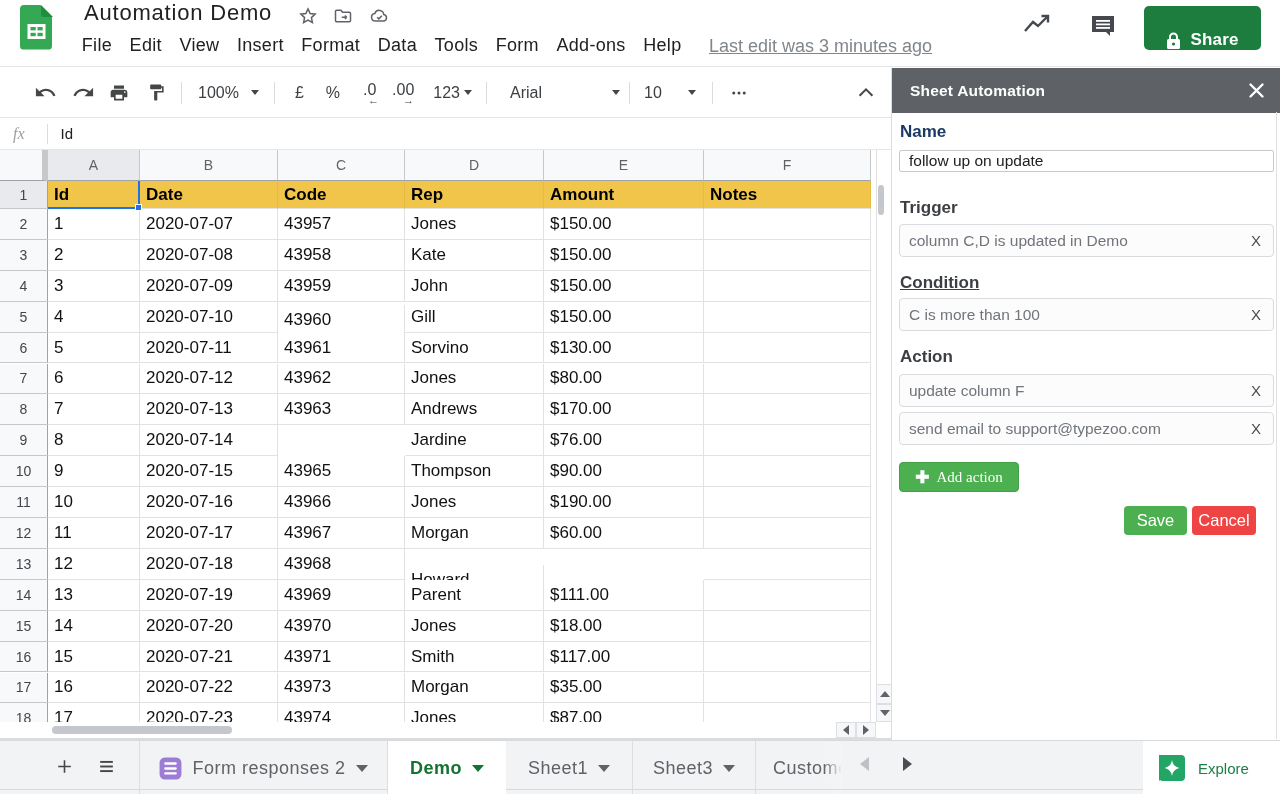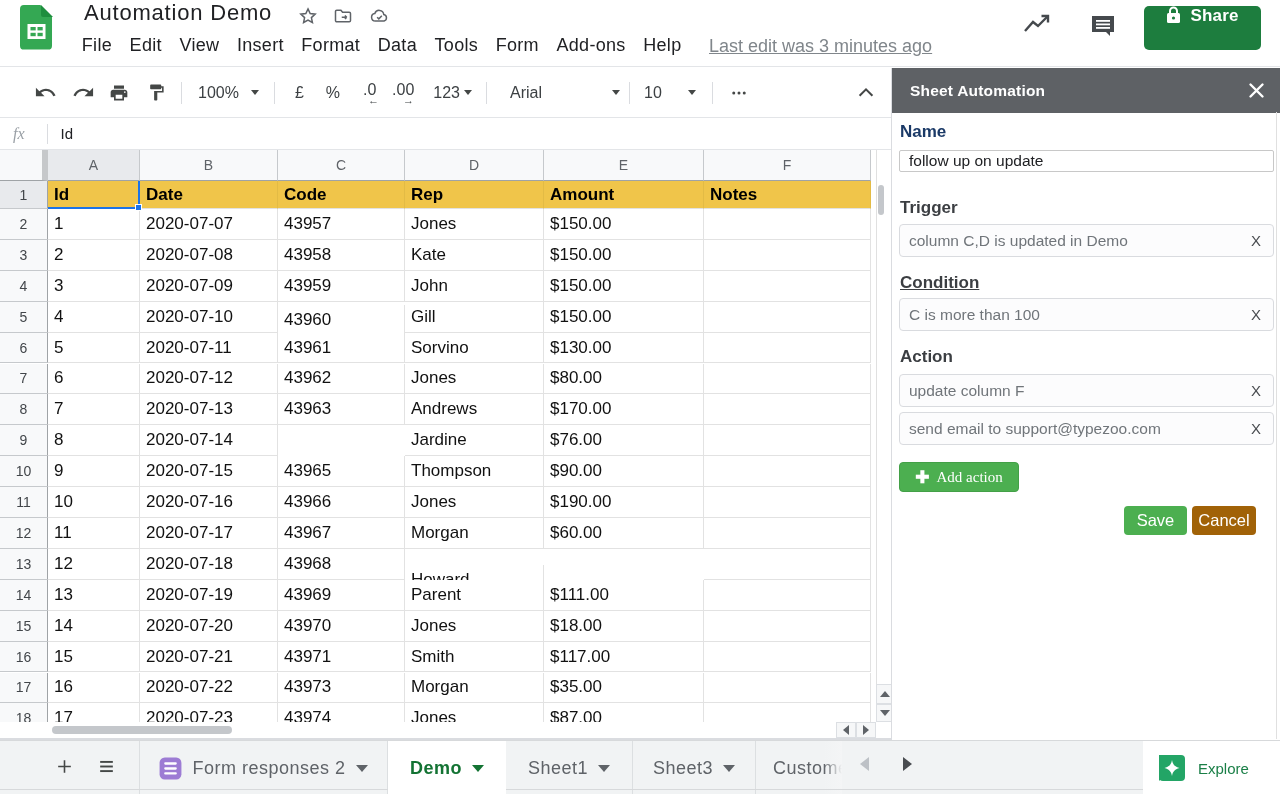--- a/index.html
+++ b/index.html
@@ -11,21 +11,21 @@
   #titlebar { position:absolute; left:0; top:0; width:1280px; height:67px; background:#fff; border-bottom:1px solid #e3e5e8; }
   #logo { position:absolute; left:20px; top:5px; width:33px; height:46px; }
   #doc-title { position:absolute; left:84px; top:0px; font-size:22px; color:#202124; letter-spacing:0.8px; }
   .title-icons { position:absolute; left:298px; top:6px; display:flex; gap:14px; align-items:center; color:#5f6368; }
   .title-icons svg { display:block; }
   #menubar { position:absolute; left:73px; top:32px; display:flex; }
   .menu-item { font-size:18px; color:#202124; padding:0 8.8px; line-height:26px; letter-spacing:0.3px; }
   #last-edit { position:absolute; left:709px; top:33px; font-size:18px; color:#80868b; text-decoration:underline; line-height:26px; white-space:nowrap; }
   #stats-icon { position:absolute; left:1022px; top:12px; color:#45494d; }
   #comment-icon { position:absolute; left:1089px; top:12px; color:#45494d; }
-  #share-btn { position:absolute; left:1144px; top:6px; width:117px; height:44px; background:#1d7d3e; border-radius:5px; display:flex; align-items:flex-start; justify-content:center; gap:9px; color:#fff; }
+  #share-btn { position:absolute; left:1144px; top:6px; width:117px; height:44px; background:#1d7d3e; border-radius:5px; display:flex; align-items:flex-end; justify-content:center; gap:9px; color:#fff; }
   #share-btn .lbl { font-size:17px; font-weight:bold; letter-spacing:0.2px; }
 
   
   #toolbar { position:absolute; left:0; top:68px; width:893px; height:49px; background:#fff; display:flex; align-items:center; color:#444746; }
   #toolbar .ticon { display:flex; align-items:center; justify-content:center; width:24px; height:24px; }
   #toolbar .sep { width:1px; height:22px; background:#dadce0; }
   #toolbar .txt { font-size:16px; color:#3c4043; }
   .caret { display:inline-block; width:0; height:0; border-left:4.5px solid transparent; border-right:4.5px solid transparent; border-top:5px solid #444746; }
   .decbtn { display:flex; flex-direction:column; align-items:flex-start; font-size:16px; line-height:13px; margin-top:2px; }
   .decarrow { font-size:11px; line-height:8px; }
@@ -70,21 +70,21 @@
   .chip { position:absolute; left:7px; width:375px; height:33px; background:#fcfcfd; border:1px solid #d9dbdf; border-radius:4px; display:flex; align-items:center; padding:0 12px 0 9px; }
   .chip .chip-text { font-size:15.5px; color:#70757a; flex:1; }
   .chip .chip-x { font-size:15px; color:#4a4d51; }
   #lbl-trigger { top:130px; }
   #lbl-condition { top:205px;text-decoration:underline; }
   #lbl-action { top:279px; }
   #add-action-btn { position:absolute; left:7px; top:394px; width:120px; height:30px; background:#4caf50; border:1px solid #43a047; border-radius:4px; color:#fff; display:flex; align-items:center; justify-content:center; gap:7px; }
   #add-action-btn .plus { font-weight:bold; font-size:17px; line-height:1; }
   #add-action-btn .lbl { font-family:"Liberation Serif", serif; font-size:15px; }
   #save-btn { position:absolute; left:232px; top:438px; width:63px; height:29px; background:#4caf50; border-radius:4px; color:#fff; font-size:16.5px; display:flex; align-items:center; justify-content:center; }
-  #cancel-btn { position:absolute; left:300px; top:438px; width:64px; height:29px; background:#a16207; border-radius:4px; color:#fff; font-size:16.5px; display:flex; align-items:center; justify-content:center; }
+  #cancel-btn { position:absolute; left:300px; top:438px; width:64px; height:29px; background:#ef4444; border-radius:4px; color:#fff; font-size:16.5px; display:flex; align-items:center; justify-content:center; }
   #panel-scrollline { position:absolute; left:384px; top:44px; width:1px; height:627px; background:#e0e0e0; }
 
   
   #tabbar { position:absolute; left:0; top:740px; width:1280px; height:54px; background:#f1f3f4; border-top:1px solid #d7d9db; }
   #add-sheet { position:absolute; left:48px; top:9px; width:32px; height:32px; color:#444746; display:flex; align-items:center; justify-content:center; }
   #all-sheets { position:absolute; left:90px; top:9px; width:32px; height:32px; color:#444746; display:flex; align-items:center; justify-content:center; }
   #tabstrip { position:absolute; left:139px; top:0; height:54px; display:flex; border-left:1px solid #dcdfe1; }
   .sheet-tab { height:54px; display:flex; align-items:center; justify-content:center; gap:10px; border-right:1px solid #dcdfe1; }
   .sheet-tab .tlbl { font-size:18px; color:#5f6368; letter-spacing:0.5px; }
   .sheet-tab .caret { border-top-color:#5f6368; border-left-width:6px; border-right-width:6px; border-top-width:7px; }

